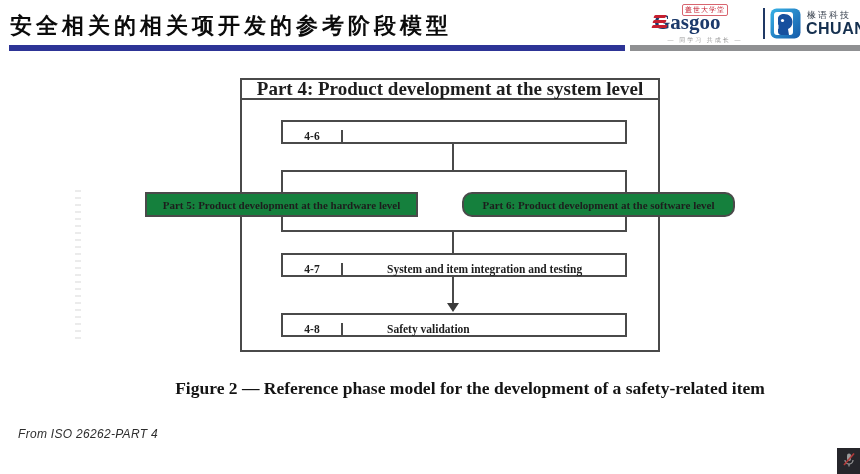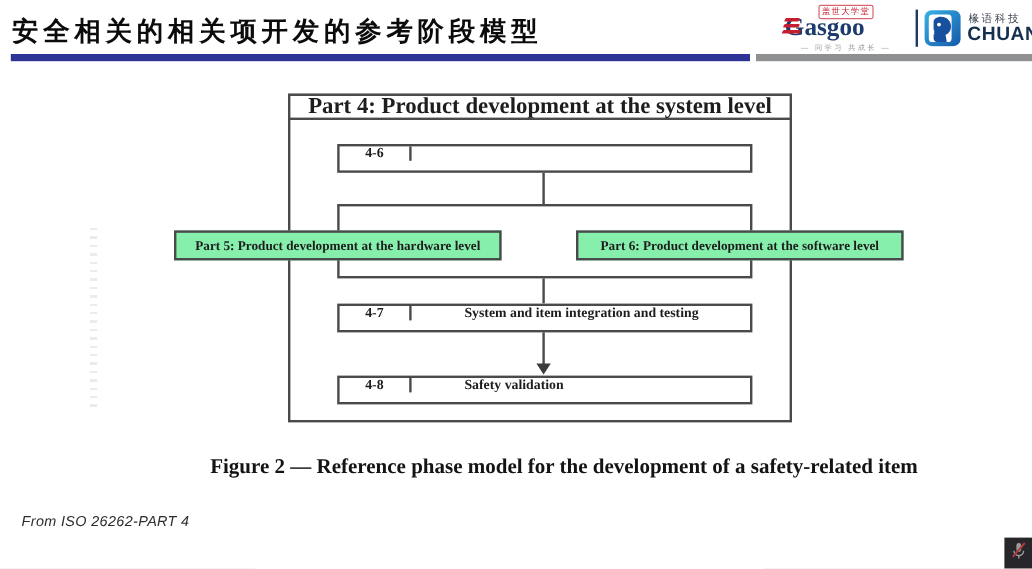--- a/index.html
+++ b/index.html
@@ -52,37 +52,37 @@
   .dg { font-family:"Liberation Serif", "DejaVu Serif", serif; color:#1d1d1d; }
   .outer-box { position:absolute; left:240px; top:78px; width:420px; height:274px; border:2px solid #4a4a4a; background:#fff; }
   .outer-title {
     position:absolute; left:240px; top:78px; width:420px; height:22px;
     border:2px solid #4a4a4a; border-bottom:2px solid #4a4a4a;
     display:flex; align-items:center; justify-content:center;
     font-weight:700; font-size:19px; background:#fff;
   }
   .step-box {
     position:absolute; left:281px; width:346px; height:24px;
-    border:2px solid #4a4a4a; background:#fff; display:flex; align-items:flex-start;
+    border:2px solid #4a4a4a; background:#fff; display:flex; align-items:flex-end;
     font-size:11.5px; font-weight:600;
   }
   .step-box .id-cell { width:60px; border-right:2px solid #4a4a4a; display:flex; align-items:center; justify-content:center; }
   .step-box .label-cell { flex:1; display:flex; align-items:center; padding-left:8px; }
   .box-46 { top:120px; }
   .box-47 { top:253px;gap:36px; }
   .box-48 { top:313px;gap:36px; }
   .mid-rect { position:absolute; left:281px; top:170px; width:346px; height:62px; border:2px solid #4a4a4a; background:#fff; }
   .side-box {
     position:absolute; top:192px; width:273px; height:25px;
-    border:2px solid #4a4a4a; background:#86efac;
+    border:2px solid #4a4a4a; background:#15803d;
     display:flex; align-items:center; justify-content:center;
     font-size:11px; font-weight:700; z-index:3; white-space:nowrap;
   }
   .part5 { left:145px; }
-  .part6 { left:480px; }
+  .part6 { left:462px;border-radius:10px; }
   .vline { position:absolute; width:2px; background:#4a4a4a; left:452px; }
   .vl-1 { top:144px; height:26px; }
   .vl-2 { top:232px; height:21px; }
   .vl-3 { top:277px; height:28px; }
   .arrow-head {
     position:absolute; left:447px; top:303px; width:0; height:0;
     border-left:6px solid transparent; border-right:6px solid transparent;
     border-top:9px solid #3b3b3b;
   }
 

